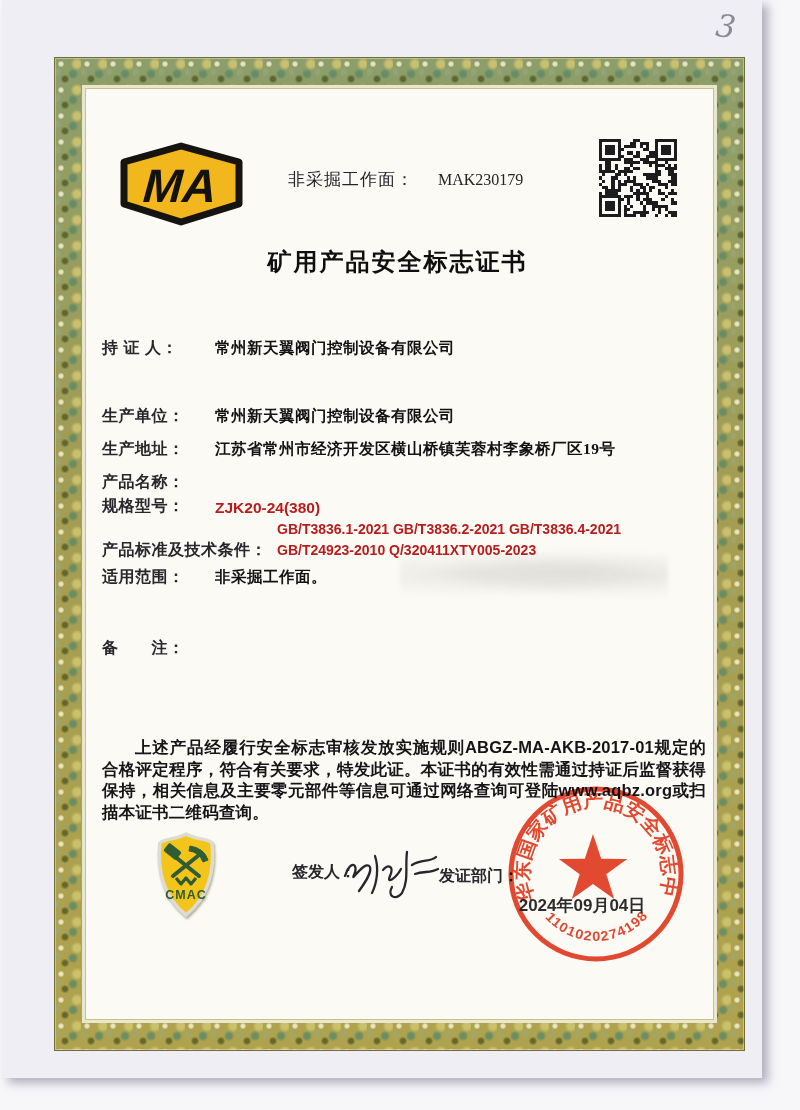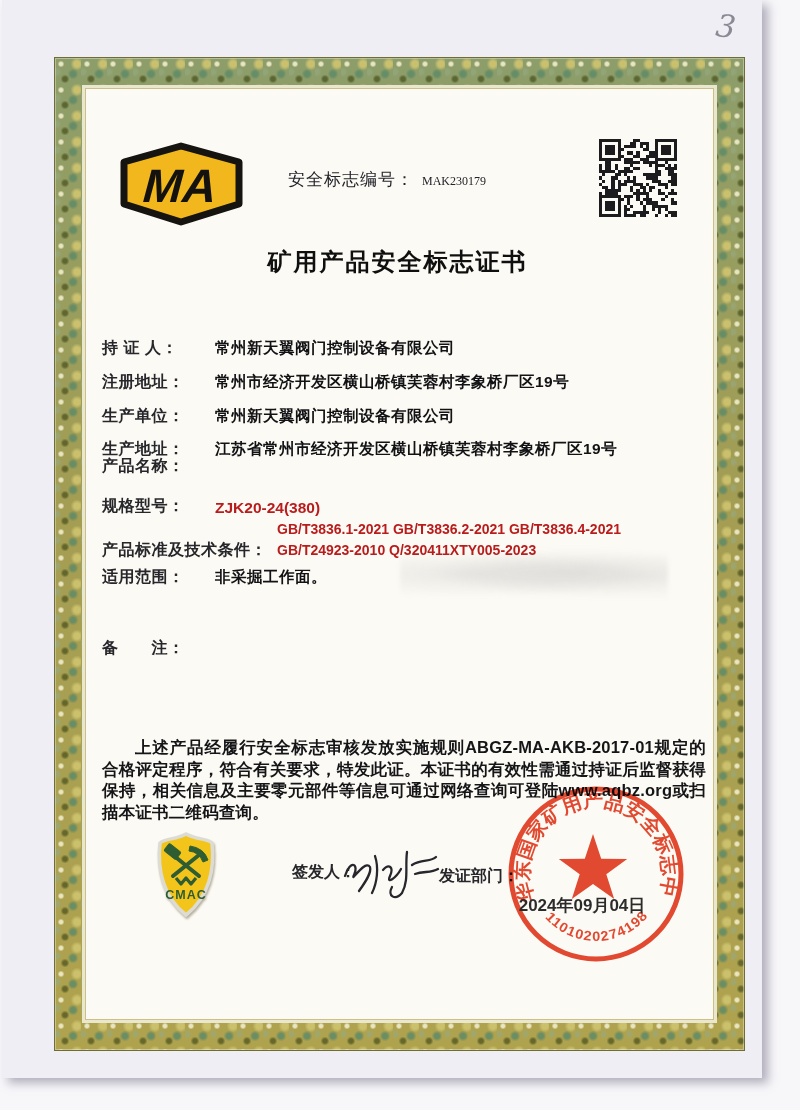--- a/index.html
+++ b/index.html
@@ -33,34 +33,34 @@
     background:#fcfaf4;
     border:1px solid #cdbf85;
     box-shadow:0 0 0 3px #eae7cf;
   }
   .abs{position:absolute;}
   
   .ma-logo{left:117px;top:142px;width:125px;height:84px;}
   
   .cert-no{left:286px;top:168px;font-size:17px;color:#23232a;}
   .cert-no .lbl{font-family:"Liberation Serif","DejaVu Serif",serif;letter-spacing:1px;}
-  .cert-no .val{font-family:"Liberation Serif","DejaVu Serif",serif;font-size:12px;margin-left:8px;}
+  .cert-no .val{font-family:"Liberation Serif","DejaVu Serif",serif;font-size:16px;margin-left:24px;}
   
   .qr{left:597px;top:139px;width:78px;height:78px;}
   .qr svg{width:78px;height:78px;shape-rendering:crispEdges;}
   
   .title{left:82px;top:246px;width:627px;text-align:center;
     font-size:24px;font-weight:900;color:#0f0f0f;letter-spacing:2px;}
   
   .row{position:absolute;left:100px;width:610px;display:flex;align-items:flex-end;}
   .row .lbl{flex:none;width:113px;font-weight:700;font-size:16px;color:#26262b;letter-spacing:.5px;}
   .row .val{font-weight:700;font-size:15.5px;color:#121215;letter-spacing:.5px;padding-top:1px;}
   .row .val-latin{font-weight:700;font-size:15.5px;color:#b91c1c;}
-  .r-holder{top:337px;} .r-reg{top:371px;} .r-mfr{top:405px;} .r-addr{top:438px;}
-  .r-pname{top:456px;font-family:Liberation Serif, serif;} .r-model{top:496px;}
+  .r-holder{top:337px;} .r-reg{top:371px;} .r-mfr{top:405px;} .r-addr{top:438px;font-family:Liberation Serif, serif;}
+  .r-pname{top:472px;font-family:Liberation Serif, serif;} .r-model{top:496px;}
   .r-std{top:519px;}
   .r-std .lbl{width:175px;padding-top:12px;}
   .r-std .val-latin{line-height:21px;font-size:14px;}
   .r-scope{top:566px;} .r-dates{top:601px;} .r-remark{top:638px;}
   .r-dates .val{width:172px;flex:none;}
   .r-dates .lbl2{flex:none;width:113px;font-weight:700;font-size:16px;color:#26262b;}
   
   .ghost{left:398px;top:548px;width:268px;height:52px;
     background:
       radial-gradient(ellipse at 25% 50%, rgba(115,115,120,.12), transparent 65%),
@@ -93,21 +93,21 @@
   </div>
 
   <div class="abs ma-logo">
     <svg viewBox="0 0 125 84" width="125" height="84">
       <polygon points="5,20 62,4 120,20 120,62 62,80 5,62" fill="#f2b71d" stroke="#161410" stroke-width="7" stroke-linejoin="round"></polygon>
       <text x="64" y="60" text-anchor="middle" font-size="47" font-weight="900" font-style="italic" font-family="Liberation Sans, sans-serif" fill="#14120e" transform="skewX(-4)">MA</text>
     </svg>
   </div>
 
   <div class="abs cert-no">
-    <span class="lbl">安全标志编号：</span><span class="val">MAK230179</span>
+    <span class="lbl">非采掘工作面：</span><span class="val">MAK230179</span>
   </div>
 
   <div class="abs qr">
     <svg viewBox="0 0 25 25">
         <g id="qr-modules">
           <rect x="0" y="0" width="1" height="1" fill="#1c1c1e"></rect>
           <rect x="1" y="0" width="1" height="1" fill="#1c1c1e"></rect>
           <rect x="2" y="0" width="1" height="1" fill="#1c1c1e"></rect>
           <rect x="3" y="0" width="1" height="1" fill="#1c1c1e"></rect>
           <rect x="4" y="0" width="1" height="1" fill="#1c1c1e"></rect>
@@ -435,24 +435,20 @@
         </g>
       </svg>
   </div>
 
   <div class="abs title">矿用产品安全标志证书</div>
 
   <div class="row r-holder">
     <span class="lbl">持 证 人：</span>
     <span class="val">常州新天翼阀门控制设备有限公司</span>
   </div>
-  <div class="row r-reg">
-    <span class="lbl">注册地址：</span>
-    <span class="val">常州市经济开发区横山桥镇芙蓉村李象桥厂区19号</span>
-  </div>
   <div class="row r-mfr">
     <span class="lbl">生产单位：</span>
     <span class="val">常州新天翼阀门控制设备有限公司</span>
   </div>
   <div class="row r-addr">
     <span class="lbl">生产地址：</span>
     <span class="val">江苏省常州市经济开发区横山桥镇芙蓉村李象桥厂区19号</span>
   </div>
   <div class="row r-pname">
     <span class="lbl">产品名称：</span>

